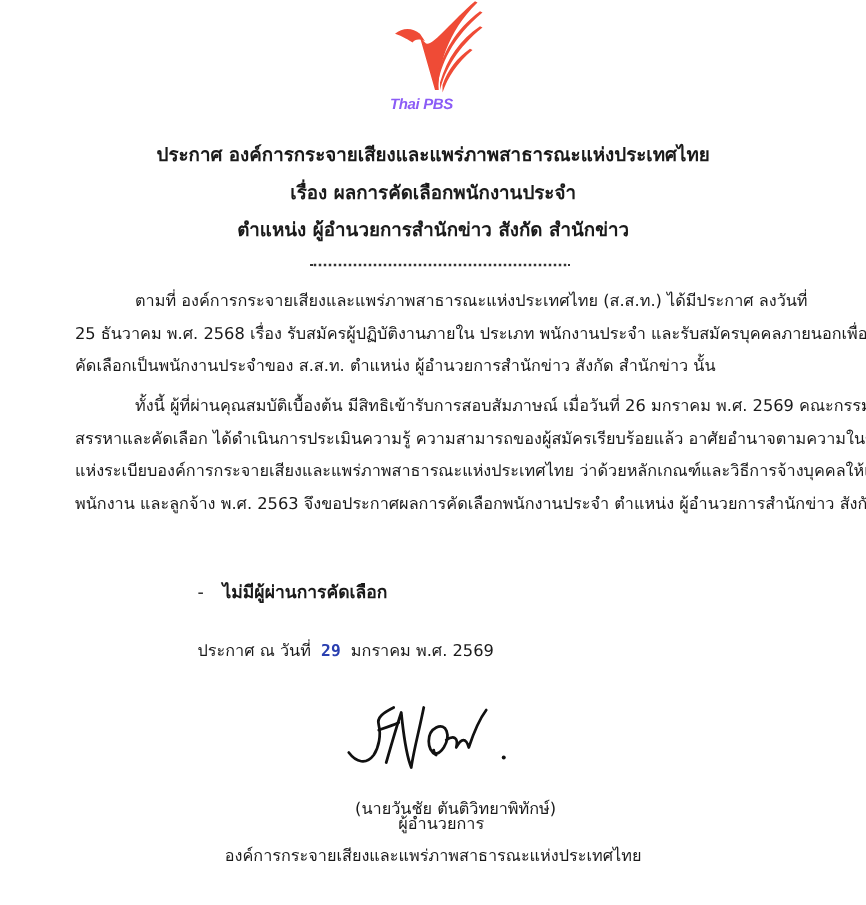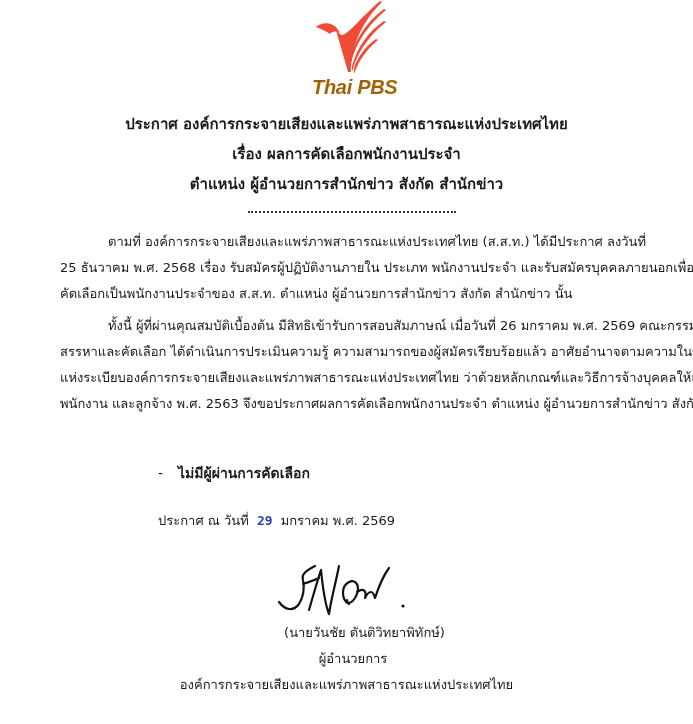--- a/index.html
+++ b/index.html
@@ -4,21 +4,21 @@
 <style>
   * { margin: 0; padding: 0; box-sizing: border-box; }
   html, body { width: 693px; height: 724px; background: #ffffff; overflow: hidden; }
   body { position: relative; font-family: "DejaVu Sans", sans-serif; color: #1a1a1a; }
 
   .logo { position: absolute; left: 300px; top: 0; width: 100px; height: 96px; }
   .logo svg { position: absolute; left: 10px; top: 0; }
   .logo-text {
     position: absolute; left: 12px; top: 76px; width: 80px;
     font-family: "Liberation Sans", sans-serif; font-weight: bold; font-style: italic;
-    font-size: 20px; color: #a16207; letter-spacing: -0.3px; white-space: nowrap;
+    font-size: 12px; color: #8b5cf6; letter-spacing: -0.3px; white-space: nowrap;
   }
 
   .title-line {
     position: absolute; left: 0; width: 693px; text-align: center;
     font-size: 15px; font-weight: bold; color: #1a1a1a; white-space: nowrap;
   }
 
   .dotted {
     position: absolute; left: 248px; top: 211px; width: 208px; height: 0;
     border-top: 2px dotted #333;
@@ -86,15 +86,15 @@
 
 <svg class="signature" viewBox="0 0 140 62">
   <g fill="none" stroke="#111" stroke-width="2.2" stroke-linecap="round" stroke-linejoin="round">
     <path d="M4 42 C 10 50, 18 52, 24 44 C 28 38, 30 28, 28 20 C 26 14, 32 10, 40 6 M 28 24 C 34 22, 40 20, 44 18"></path>
     <path d="M34 50 C 38 36, 42 22, 46 10 C 48 30, 50 44, 54 54 C 56 40, 60 26, 64 6"></path>
     <path d="M74 44 C 66 40, 66 26, 74 22 C 82 18, 86 28, 80 38 C 76 44, 72 44, 72 40 M 82 32 C 88 28, 92 30, 90 38 C 94 30, 98 30, 100 38 C 104 26, 108 16, 114 8"></path>
   </g>
   <circle cx="128" cy="46" r="1.6" fill="#111"></circle>
 </svg>
 
-<div class="sign-block" style="top:622px; padding-left:36px">(นายวันชัย ตันติวิทยาพิทักษ์)</div>
+<div class="sign-block" style="top:636px; padding-left:36px">(นายวันชัย ตันติวิทยาพิทักษ์)</div>
 <div class="sign-block" style="top:648px; padding-left:13px">ผู้อำนวยการ</div>
 <div class="sign-block" style="top:674px; ">องค์การกระจายเสียงและแพร่ภาพสาธารณะแห่งประเทศไทย</div>
 
 </body></html>

